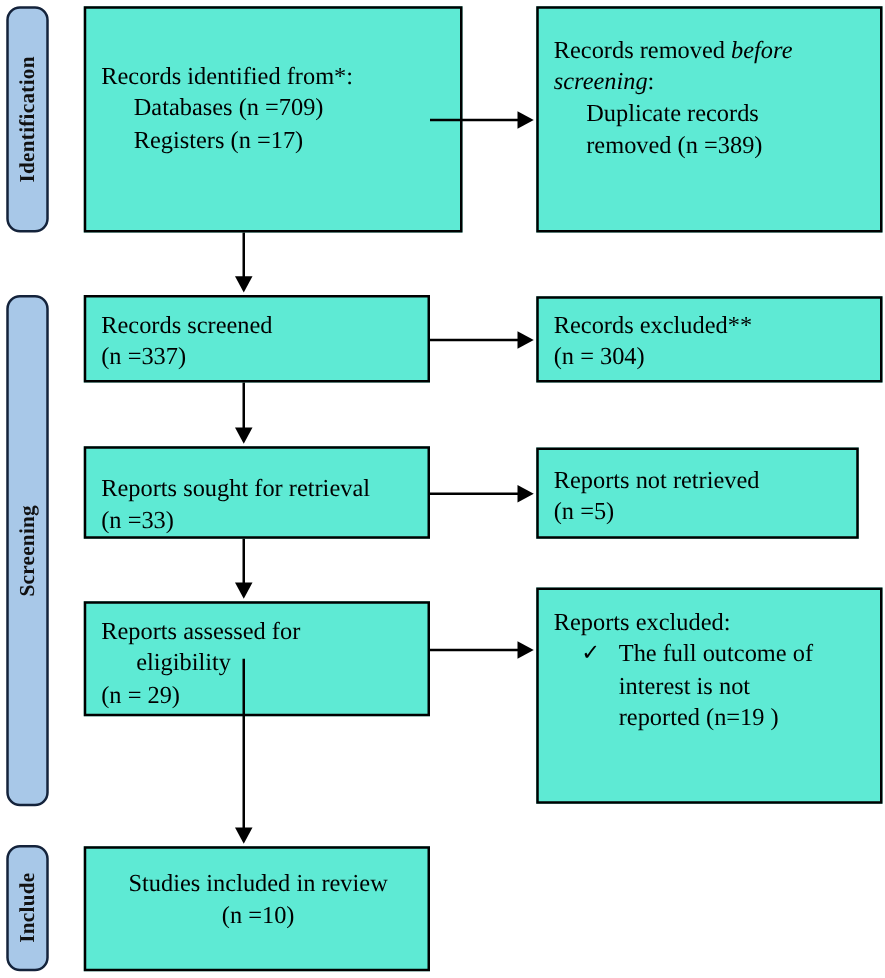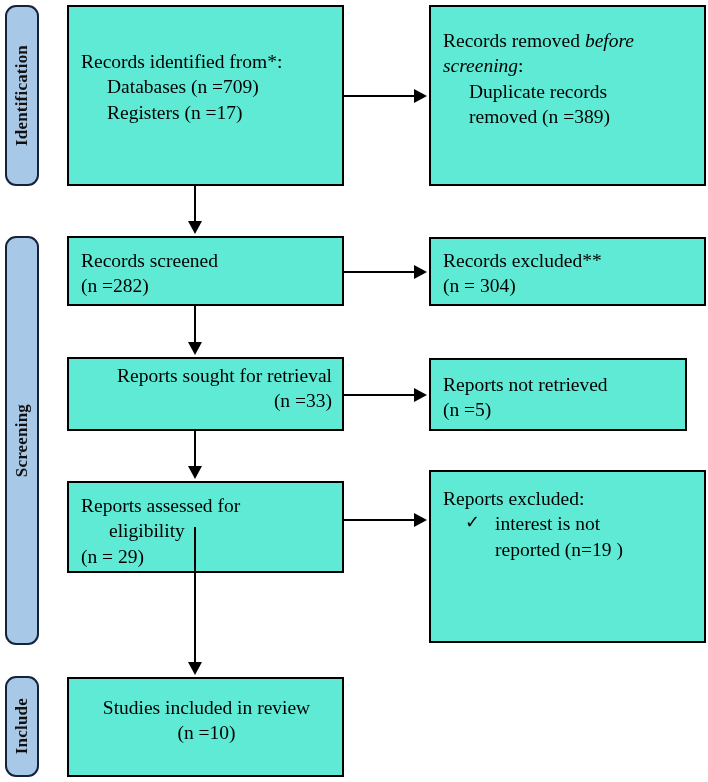--- a/index.html
+++ b/index.html
@@ -119,21 +119,21 @@
   </div>
 
   <div class="phase" style="left:5px; top:236px; width:34px; height:409px;">
     <span class="phase-label">Screening</span>
   </div>
 
   <div class="phase" style="left:5px; top:676px; width:34px; height:101px;">
     <span class="phase-label">Include</span>
   </div>
 
-  <div class="fbox" style="left:67px; top:5px; width:277px; height:181px;">
+  <div class="fbox" style="left:67px; top:5px; width:303px; height:181px;">
     <div class="fbox-inner" style="padding-top:42px;">
       <span>Records identified from*:</span>
       <span class="indent">Databases (n =709)</span>
       <span class="indent">Registers (n =17)</span>
     </div>
   </div>
 
   <div class="fbox" style="left:429px; top:5px; width:277px; height:181px;">
     <div class="fbox-inner" style="padding-top:21px;">
       <span><span>Records removed </span><em class="ital">before screening</em><span>:</span></span>
@@ -144,39 +144,39 @@
 
   <div class="hline" style="left:344px; top:95px; width:72px;"></div>
   <div class="arrow-right" style="left:414px; top:89px;"></div>
 
   <div class="vline" style="left:194px; top:186px; height:36px;"></div>
   <div class="arrow-down" style="left:187.5px; top:221px;"></div>
 
   <div class="fbox" style="left:67px; top:236px; width:277px; height:70px;">
     <div class="fbox-inner" style="padding-top:10px;">
       <span>Records screened</span>
-      <span style="display:block;">(n =282)</span>
+      <span style="display:block;">(n =337)</span>
     </div>
   </div>
 
   <div class="fbox" style="left:429px; top:237px; width:277px; height:69px;">
     <div class="fbox-inner" style="padding-top:9px;">
       <span>Records excluded**</span>
       <span style="display:block;">(n = 304)</span>
     </div>
   </div>
 
   <div class="hline" style="left:344px; top:271px; width:72px;"></div>
   <div class="arrow-right" style="left:414px; top:265px;"></div>
 
   <div class="vline" style="left:194px; top:306px; height:37px;"></div>
   <div class="arrow-down" style="left:187.5px; top:342px;"></div>
 
   <div class="fbox" style="left:67px; top:357px; width:277px; height:74px;">
-    <div class="fbox-inner" style="padding-top:4px;text-align:right;">
+    <div class="fbox-inner" style="padding-top:20px;">
       <span>Reports sought for retrieval</span>
       <span style="display:block;">(n =33)</span>
     </div>
   </div>
 
   <div class="fbox" style="left:429px; top:358px; width:258px; height:73px;">
     <div class="fbox-inner" style="padding-top:12px;">
       <span>Reports not retrieved</span>
       <span style="display:block;">(n =5)</span>
     </div>
@@ -194,20 +194,21 @@
       <span style="display:block;margin-left:28px;">eligibility</span>
       <span style="display:block;">(n = 29)</span>
     </div>
   </div>
 
   <div class="fbox" style="left:429px; top:470px; width:277px; height:173px;">
     <div class="fbox-inner" style="">
       <span>Reports excluded:</span>
       <span class="ckline">
         <span class="ckmark">✓</span>
+        <span>The full outcome of</span>
       </span>
       <span class="ckcont">interest is not</span>
       <span class="ckcont">reported (n=19 )</span>
     </div>
   </div>
 
   <div class="hline" style="left:344px; top:519px; width:72px;"></div>
   <div class="arrow-right" style="left:414px; top:513px;"></div>
 
   <div class="vline" style="left:194px; top:527px; height:136px;"></div>

